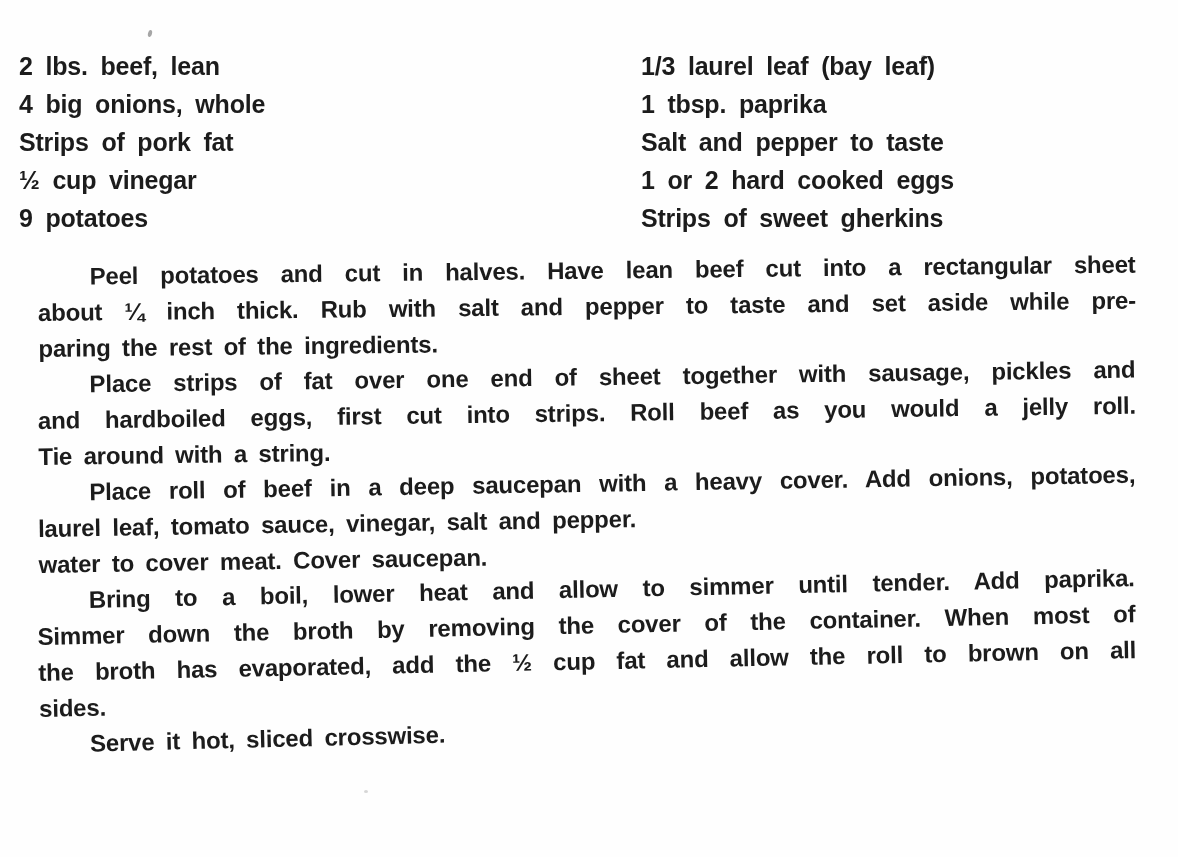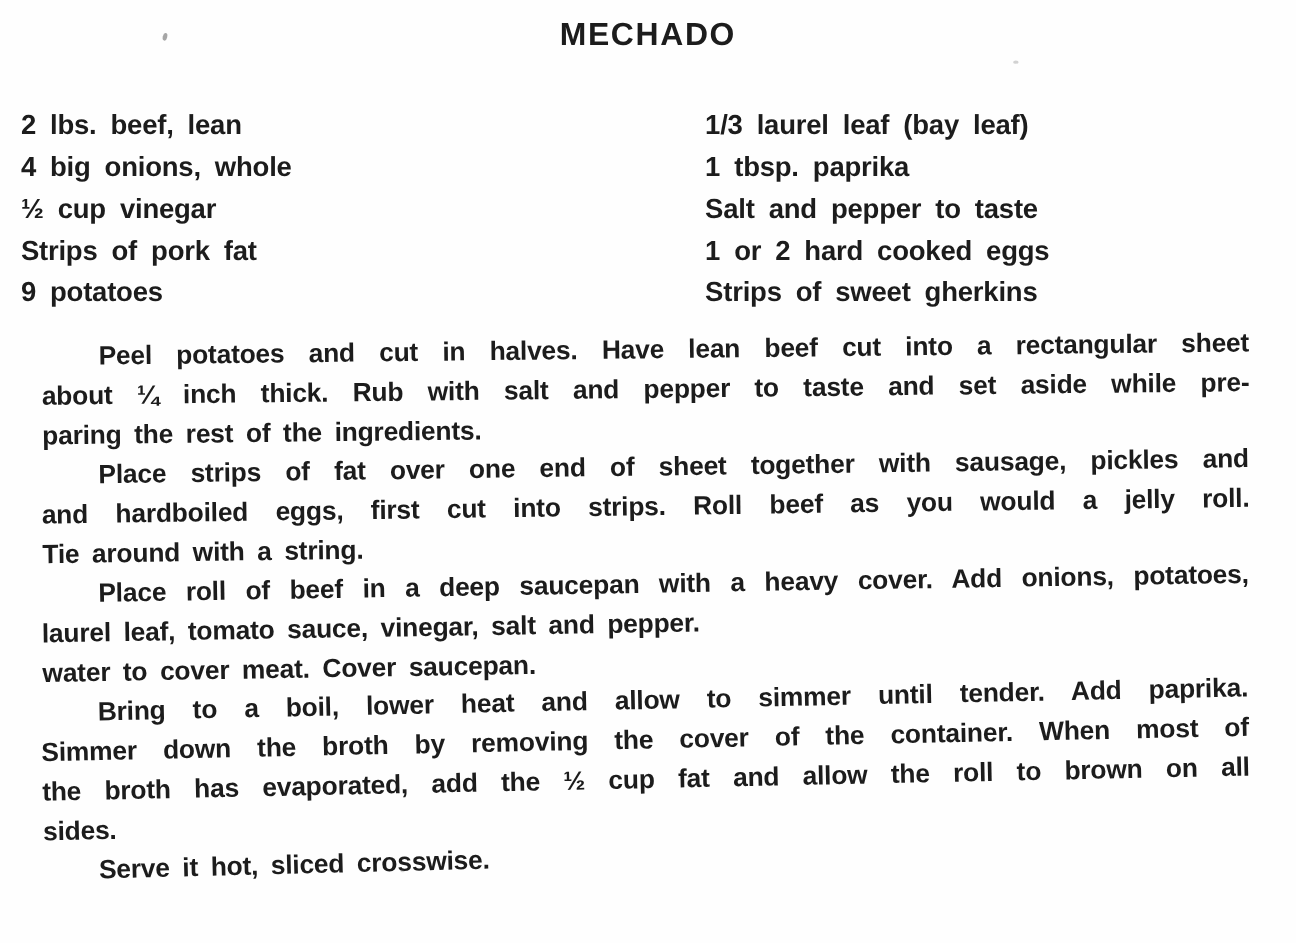--- a/index.html
+++ b/index.html
@@ -83,28 +83,27 @@
   }
   .speck.s1 { left: 148px; top: 30px;  width: 4px; height: 7px; transform: rotate(14deg); }
   .speck.s2 { left: 921px; top: 55px;  width: 5px; height: 3px; opacity: .5; }
   .speck.s3 { left: 364px; top: 790px; width: 4px; height: 3px; opacity: .45; }
 </style>
 </head>
 <body>
 
 <div class="page">
 
-  <h1 class="title">MECHADO</h1>
 
   <section class="ingredients">
     <ul>
       <li>2 lbs. beef, lean</li>
       <li>4 big onions, whole</li>
+      <li>Strips of pork fat</li>
       <li>½ cup vinegar</li>
-      <li>Strips of pork fat</li>
       <li>9 potatoes</li>
     </ul>
     <ul>
       <li>1/3 laurel leaf (bay leaf)</li>
       <li>1 tbsp. paprika</li>
       <li>Salt and pepper to taste</li>
       <li>1 or 2 hard cooked eggs</li>
       <li>Strips of sweet gherkins</li>
     </ul>
   </section>

